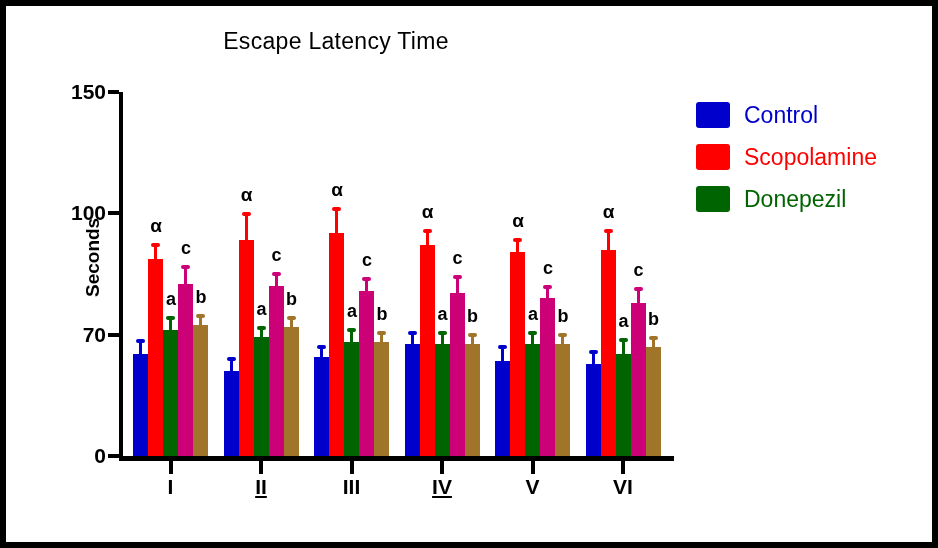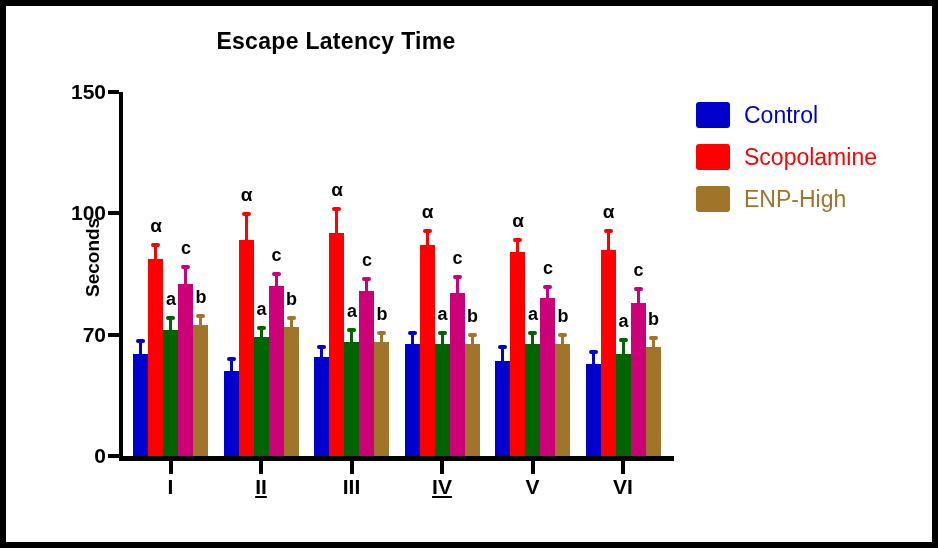--- a/index.html
+++ b/index.html
@@ -16,21 +16,21 @@
     background:#ffffff;
   }
 
   
   #title{
     position:absolute;
     left:0;top:22px;
     width:660px;
     text-align:center;
     font-size:23px;
-    font-weight:bold;
+    font-weight:normal;
     color:#000;
     letter-spacing:.3px;
   }
 
   
   
   #plot{
     position:absolute;
     left:113px;
     top:86px;
@@ -404,18 +404,18 @@
   <div id="legend">
       <div class="legrow">
         <div class="swatch" style="background: rgb(0, 0, 204);"></div>
         <div class="legtext" style="color: rgb(0, 0, 204);">Control</div>
       </div>
       <div class="legrow">
         <div class="swatch" style="background: rgb(255, 0, 0);"></div>
         <div class="legtext" style="color: rgb(255, 0, 0);">Scopolamine</div>
       </div>
       <div class="legrow">
-        <div class="swatch" style="background: rgb(160, 117, 42);"></div>
-        <div class="legtext" style="color: rgb(160, 117, 42);">ENP-High</div>
+        <div class="swatch" style="background: rgb(0, 100, 0);"></div>
+        <div class="legtext" style="color: rgb(0, 100, 0);">Donepezil</div>
       </div>
     </div>
 
 </div>
 
 </body></html>

